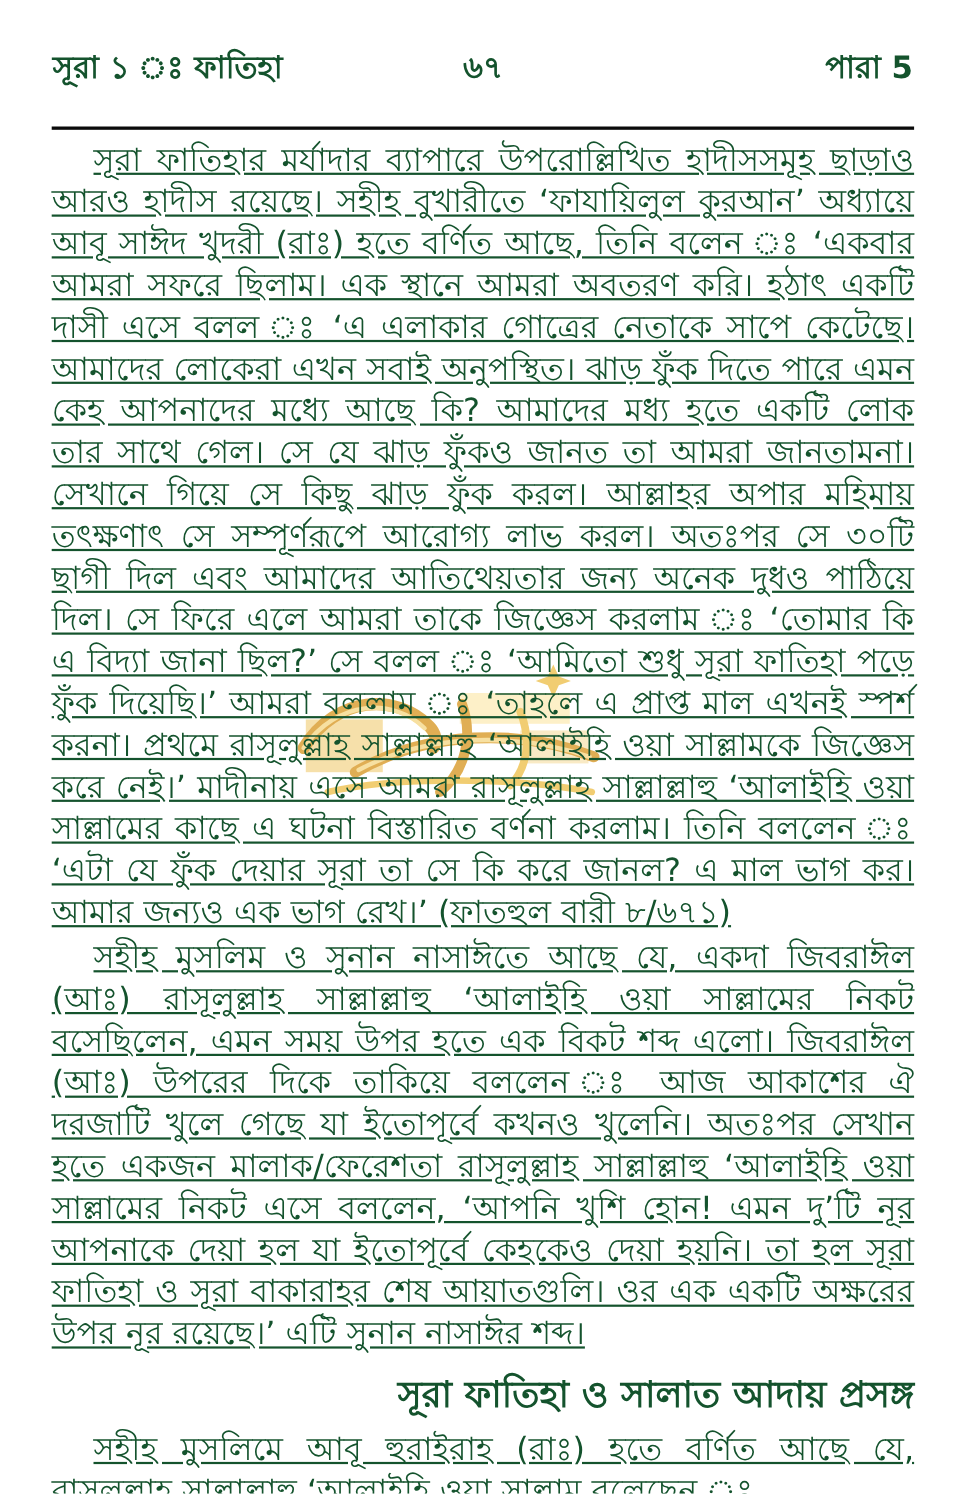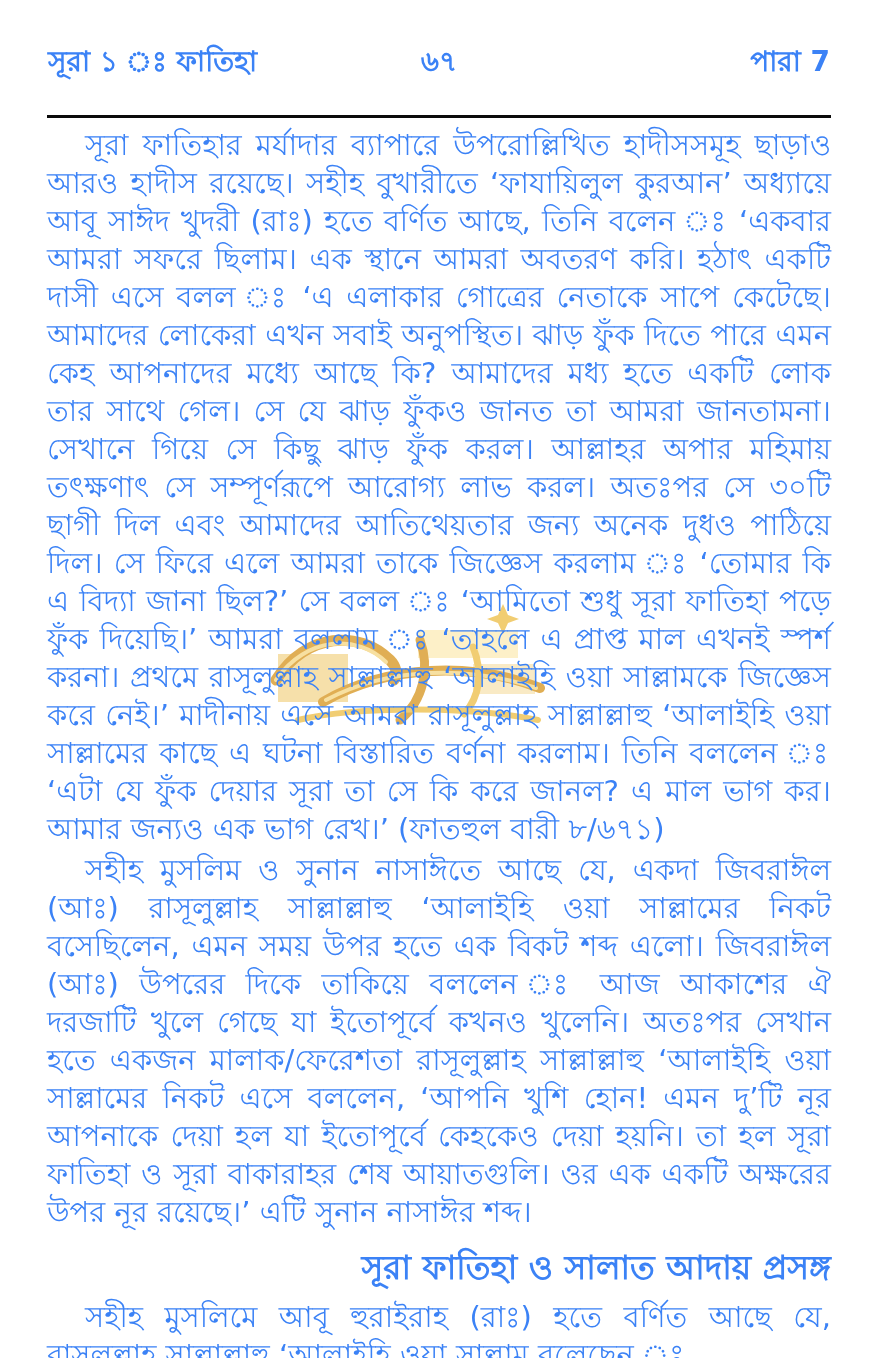--- a/index.html
+++ b/index.html
@@ -1,20 +1,20 @@
 <!DOCTYPE html>
 <html lang="bn"><head>
 <meta charset="utf-8">
 <style>
   html,body{margin:0;padding:0;background:#ffffff;}
   .page{
     position:relative;
     width:870px;height:1358px;
     background:#ffffff;
-    color:#3b82f6;
+    color:#14532d;
     font-family:"DejaVu Sans","Liberation Sans",sans-serif;
     overflow:hidden;
     box-sizing:border-box;
     border-radius:13px;
   }
   .page-header{
     display:flex;
     align-items:baseline;
     padding:44px 40px 0 48px;
     font-size:28px;
@@ -33,20 +33,21 @@
     position:relative;
     z-index:1;
     padding:8px 39px 0 47px;
     font-size:29px;
     line-height:38px;
     text-align:justify;
   }
   .content p{
     margin:0 0 3px 0;
     text-indent:38px;
+    text-decoration:underline;
   }
   .section-heading{
     margin:16px 0 8px 0;
     font-size:33px;
     font-weight:bold;
     text-align:right;
     text-indent:0;
     line-height:1.3;
   }
   .watermark{
@@ -59,21 +60,21 @@
   }
 </style>
 </head>
 <body>
 
 <div class="page">
 
   <div class="page-header">
     <span class="hl">সূরা ১ ঃ ফাতিহা</span>
     <span class="hc">৬৭</span>
-    <span class="hr">পারা 7</span>
+    <span class="hr">পারা 5</span>
   </div>
 
   <hr class="head-rule">
 
   <svg class="watermark" viewBox="0 0 305 135" xmlns="http://www.w3.org/2000/svg" aria-hidden="true">
     <rect x="150" y="28" width="100" height="28" fill="#fbe9ae" opacity="0.85"></rect>
     <rect x="10" y="52" width="70" height="48" fill="#f3cf7a" opacity="0.8"></rect>
     <rect x="205" y="62" width="62" height="30" fill="#f3cf7a" opacity="0.55"></rect>
     <path d="M235 2 L240 13 L251 17 L240 21 L235 32 L230 21 L219 17 L230 13 Z" fill="#eec14f"></path>
     <path d="M8 78 C 38 30, 92 28, 122 58 C 128 64, 130 72, 126 78" fill="none" stroke="#d99b2a" stroke-width="11" stroke-linecap="round"></path>

